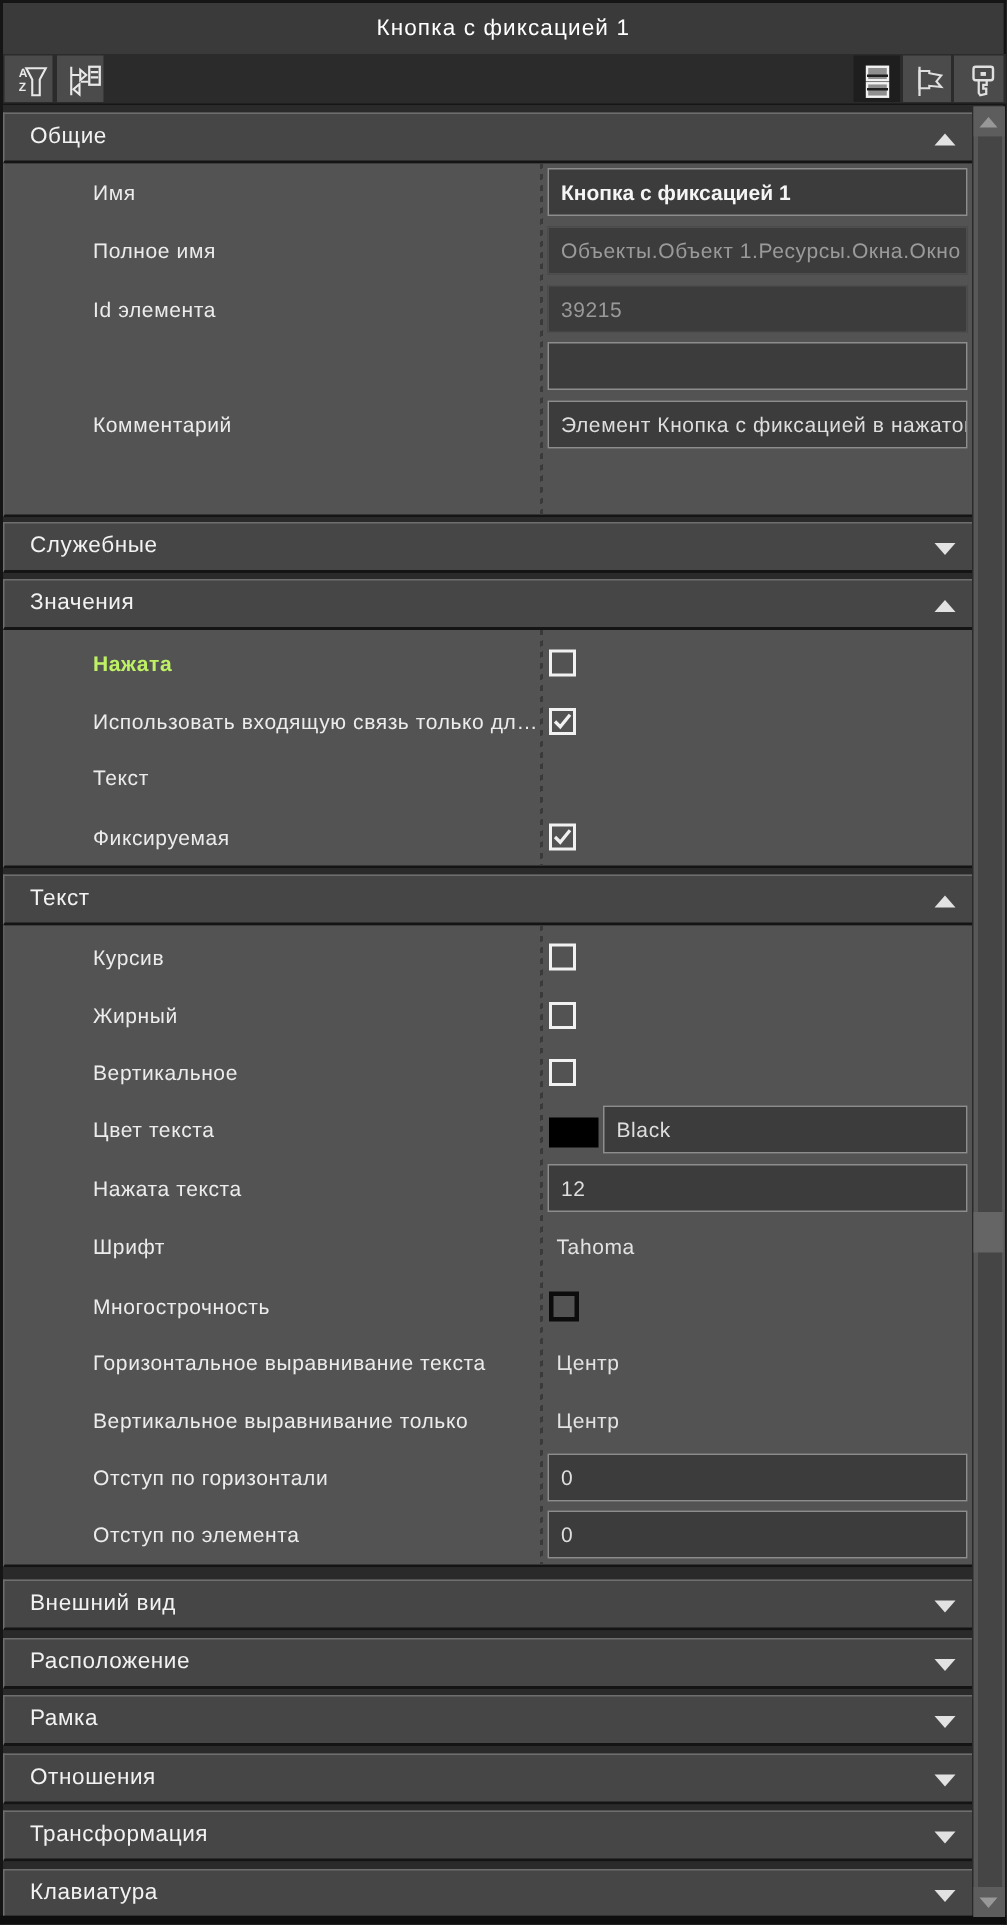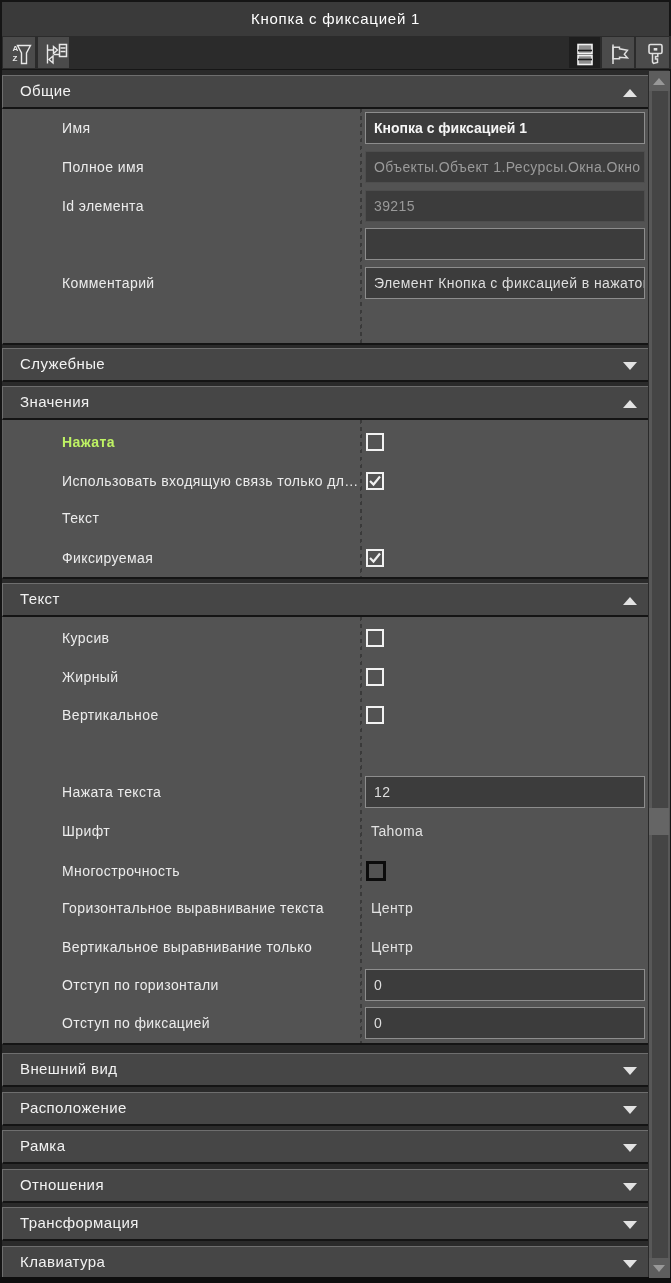--- a/index.html
+++ b/index.html
@@ -140,20 +140,25 @@
       <div class="cb"></div>
     </div>
   <div class="row" style="top:12px;height:18px">
       <div class="lbl" style="line-height:18px">Курсив</div>
       <div class="cb"></div>
     </div>
   <div class="row" style="top:89px;height:18px">
       <div class="lbl" style="line-height:18px">Вертикальное</div>
       <div class="cb"></div>
     </div>
+  <div class="row" style="top:120px;height:32px">
+      <div class="lbl" style="line-height:32px">Цвет текста</div>
+    <div class="abs" style="left:363px;top:8px;width:33px;height:20px;background:#000"></div>
+    <div class="inp" style="top:0;left:399px;width:243px">Black</div>
+  </div>
   <div class="row" style="top:159px;height:32px">
       <div class="lbl" style="line-height:32px">Нажата текста</div>
       <div class="inp" style="top:0">12</div>
     </div>
   <div class="row" style="top:244px;height:20px">
       <div class="lbl" style="line-height:20px">Многострочность</div>
       <div class="abs" style="left:363px;width:20px;height:20px;border:3px solid #0c0c0c"></div>
     </div>
   <div class="row" style="top:205px;height:18px">
       <div class="lbl" style="line-height:18px">Шрифт</div>
@@ -165,21 +170,21 @@
     </div>
   <div class="row" style="top:321px;height:18px">
       <div class="lbl" style="line-height:18px">Вертикальное выравнивание только</div>
       <div class="txt" style="line-height:18px">Центр</div>
     </div>
   <div class="row" style="top:352px;height:32px">
       <div class="lbl" style="line-height:32px">Отступ по горизонтали</div>
       <div class="inp" style="top:0">0</div>
     </div>
   <div class="row" style="top:390px;height:32px">
-      <div class="lbl" style="line-height:32px">Отступ по фиксацией</div>
+      <div class="lbl" style="line-height:32px">Отступ по элемента</div>
       <div class="inp" style="top:0">0</div>
     </div>
 </div>
 
 <div class="hdr" style="top:1053px">Внешний вид<span class="tri dn"></span></div>
 <div class="hdr" style="top:1092px">Расположение<span class="tri dn"></span></div>
 <div class="hdr" style="top:1130px">Рамка<span class="tri dn"></span></div>
 <div class="hdr" style="top:1169px">Отношения<span class="tri dn"></span></div>
 <div class="hdr" style="top:1207px">Трансформация<span class="tri dn"></span></div>
 <div class="hdr" style="top:1246px;height:31px;border-bottom:none">Клавиатура<span class="tri dn"></span></div>

